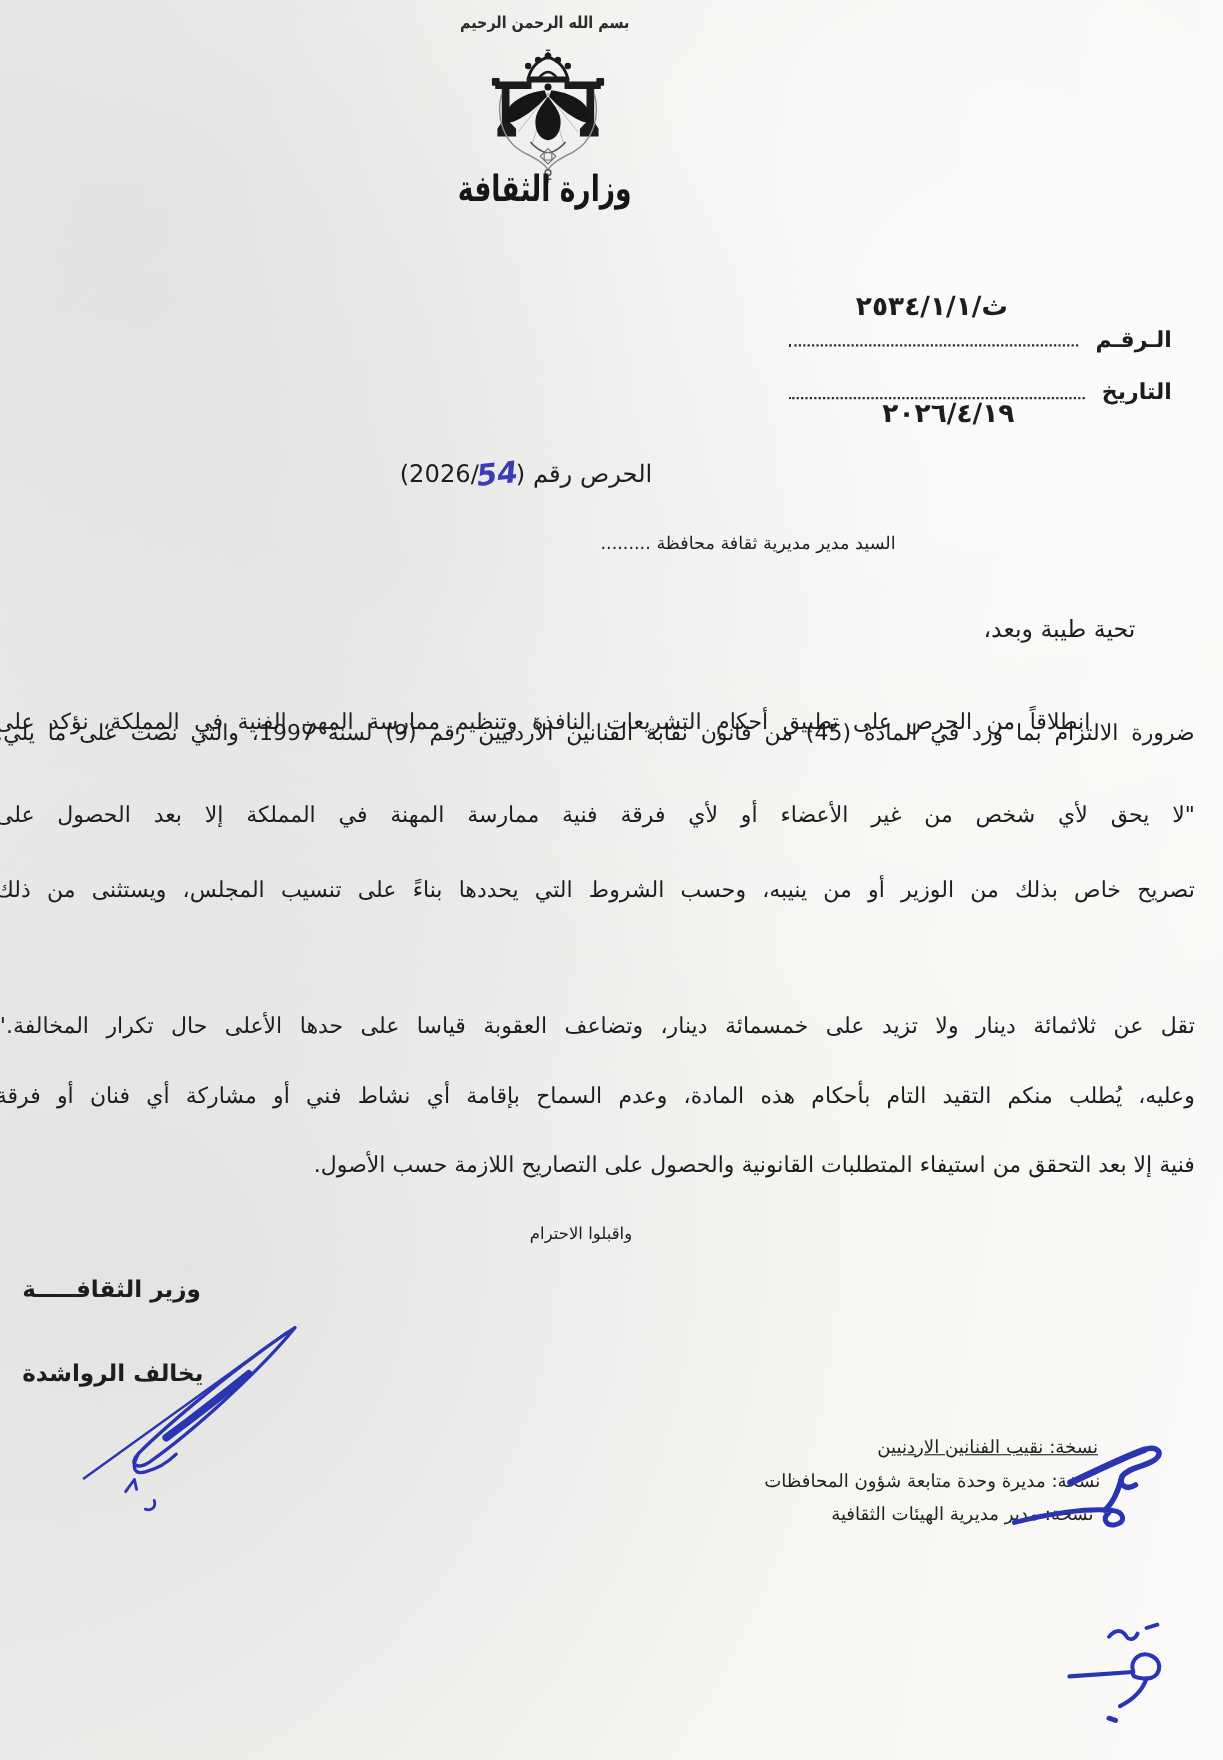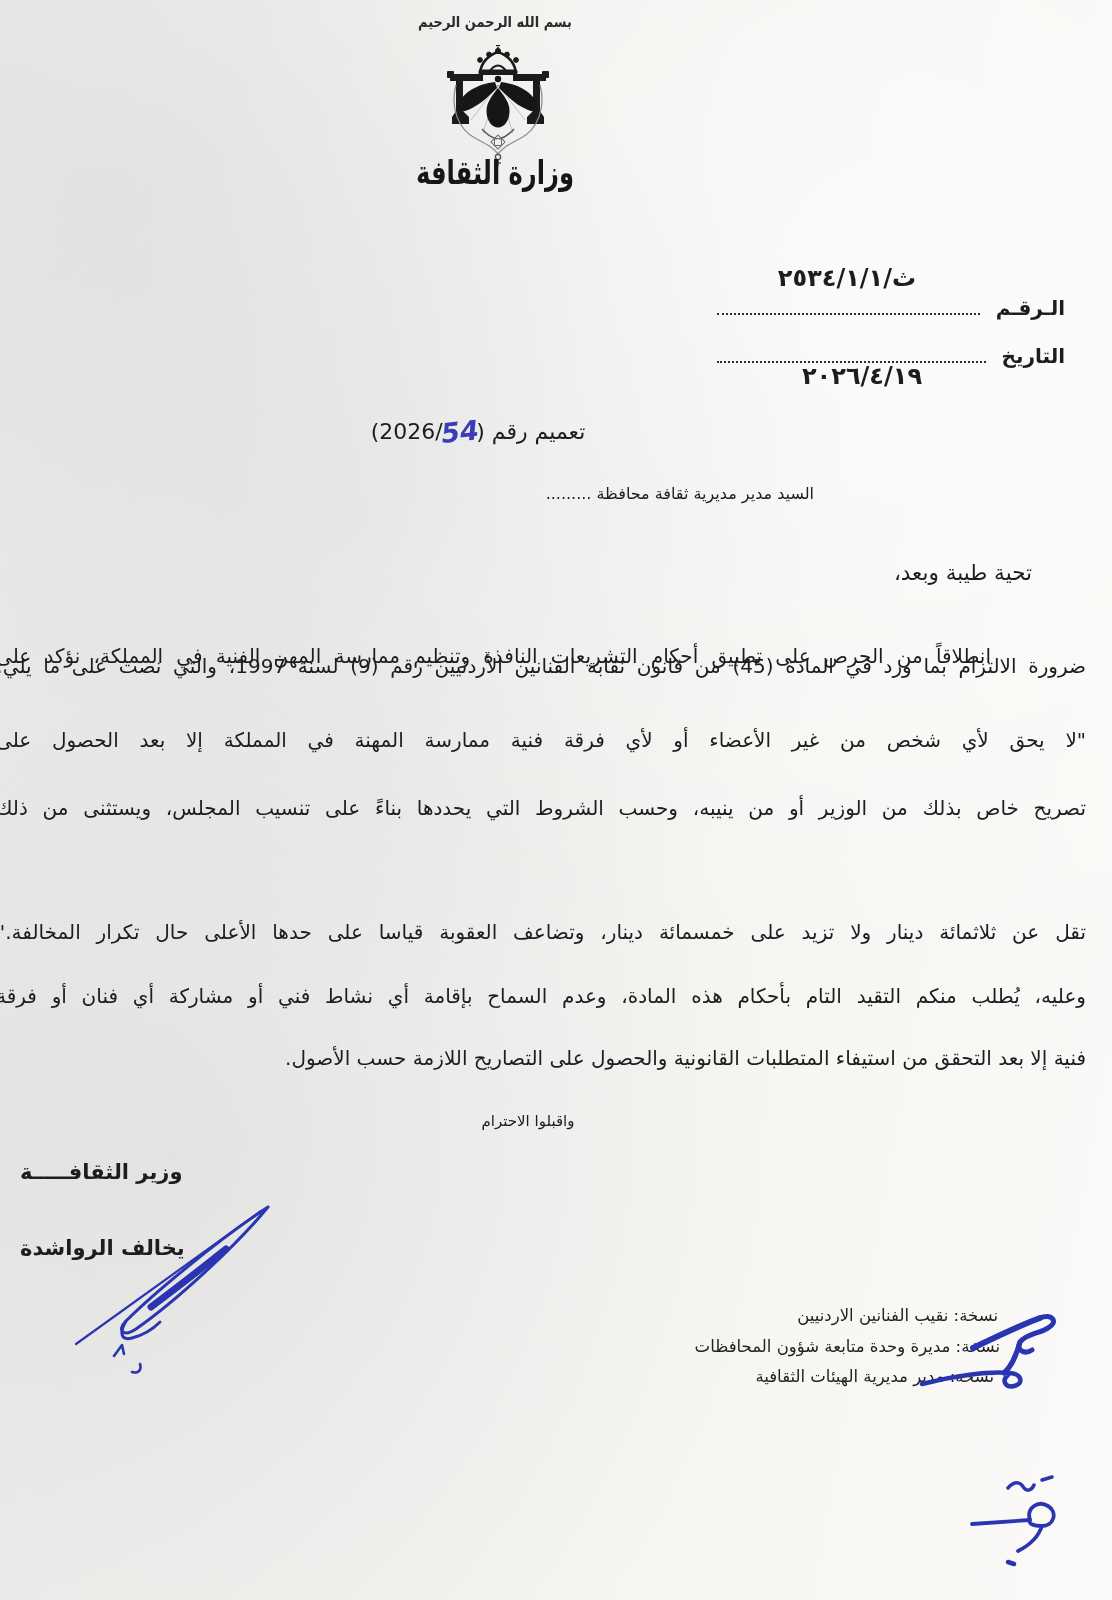--- a/index.html
+++ b/index.html
@@ -112,21 +112,21 @@
   </div>
 
   <div class="abs ref-row" style="top:344px;">
     <span class="ref-label">التاريخ</span>
     <span class="ref-dots"></span>
   </div>
 
   <div class="abs ref-value" style="top:362px;right:130px;width:240px;">٢٠٢٦/٤/١٩</div>
 
   <div class="abs subject">
-    <span>تعميم رقم</span>
+    <span>الحرص رقم</span>
     <span class="subj-num" dir="ltr"><span>(</span><span>2026/</span><span class="hand-54">54</span><span>)</span></span>
   </div>
 
   <div class="abs recipient">السيد مدير مديرية ثقافة محافظة .........</div>
   <div class="abs greeting">تحية طيبة وبعد،</div>
 
   <div class="abs body-line indent" style="top:596px;margin-top:48px;">انطلاقاً من الحرص على تطبيق أحكام التشريعات النافذة وتنظيم ممارسة المهن الفنية في المملكة، نؤكد على</div>
   <div class="abs body-line" style="top:654px;">ضرورة الالتزام بما ورد في المادة (45) من قانون نقابة الفنانين الأردنيين رقم (9) لسنة 1997، والتي نصت على ما يلي:</div>
   <div class="abs body-line" style="top:728px;">"لا يحق لأي شخص من غير الأعضاء أو لأي فرقة فنية ممارسة المهنة في المملكة إلا بعد الحصول على</div>
   <div class="abs body-line" style="top:796px;">تصريح خاص بذلك من الوزير أو من ينيبه، وحسب الشروط التي يحددها بناءً على تنسيب المجلس، ويستثنى من ذلك</div>
@@ -143,21 +143,21 @@
     <g class="blue">
       <path stroke-width="2.2" d="M20 158 L205 25"></path>
       <path stroke-width="3" d="M212 21 C160 55 95 110 70 135 C60 145 68 151 80 143 C120 115 180 60 212 21"></path>
       <path stroke-width="7" d="M95 121 C115 106 150 79 170 63"></path>
       <path stroke-width="3" d="M70 135 C63 147 65 155 76 152 C88 149 98 142 104 136"></path>
       <path stroke-width="2.6" d="M58 170 l8 -11 l2 9"></path>
       <path stroke-width="2.6" d="M76 186 c6 2 10 -2 8 -8"></path>
     </g>
   </svg>
 
-  <div class="abs copy-line" style="top:1306px;right:114px;">نسخة: نقيب الفنانين الاردنيين</div>
+  <div class="abs copy-line" style="top:1306px;right:114px;text-decoration:underline;">نسخة: نقيب الفنانين الاردنيين</div>
   <div class="abs copy-line" style="top:1337px;right:112px;">نسخة: مديرة وحدة متابعة شؤون المحافظات</div>
   <div class="abs copy-line" style="top:1367px;right:118px;">نسخة: مدير مديرية الهيئات الثقافية</div>
 
   <svg class="abs" style="left:1000px;top:1296px;" width="100" height="80" viewBox="0 0 100 80">
     <g class="blue" stroke="#1c2eb0">
       <path stroke-width="6" d="M5 52 C30 40 55 28 72 22"></path>
       <path stroke-width="5" d="M72 22 C84 17 91 26 80 32 C70 38 58 38 52 46 C48 54 56 59 64 54"></path>
       <path stroke-width="5" d="M52 46 C48 60 44 70 36 77"></path>
     </g>
   </svg>

